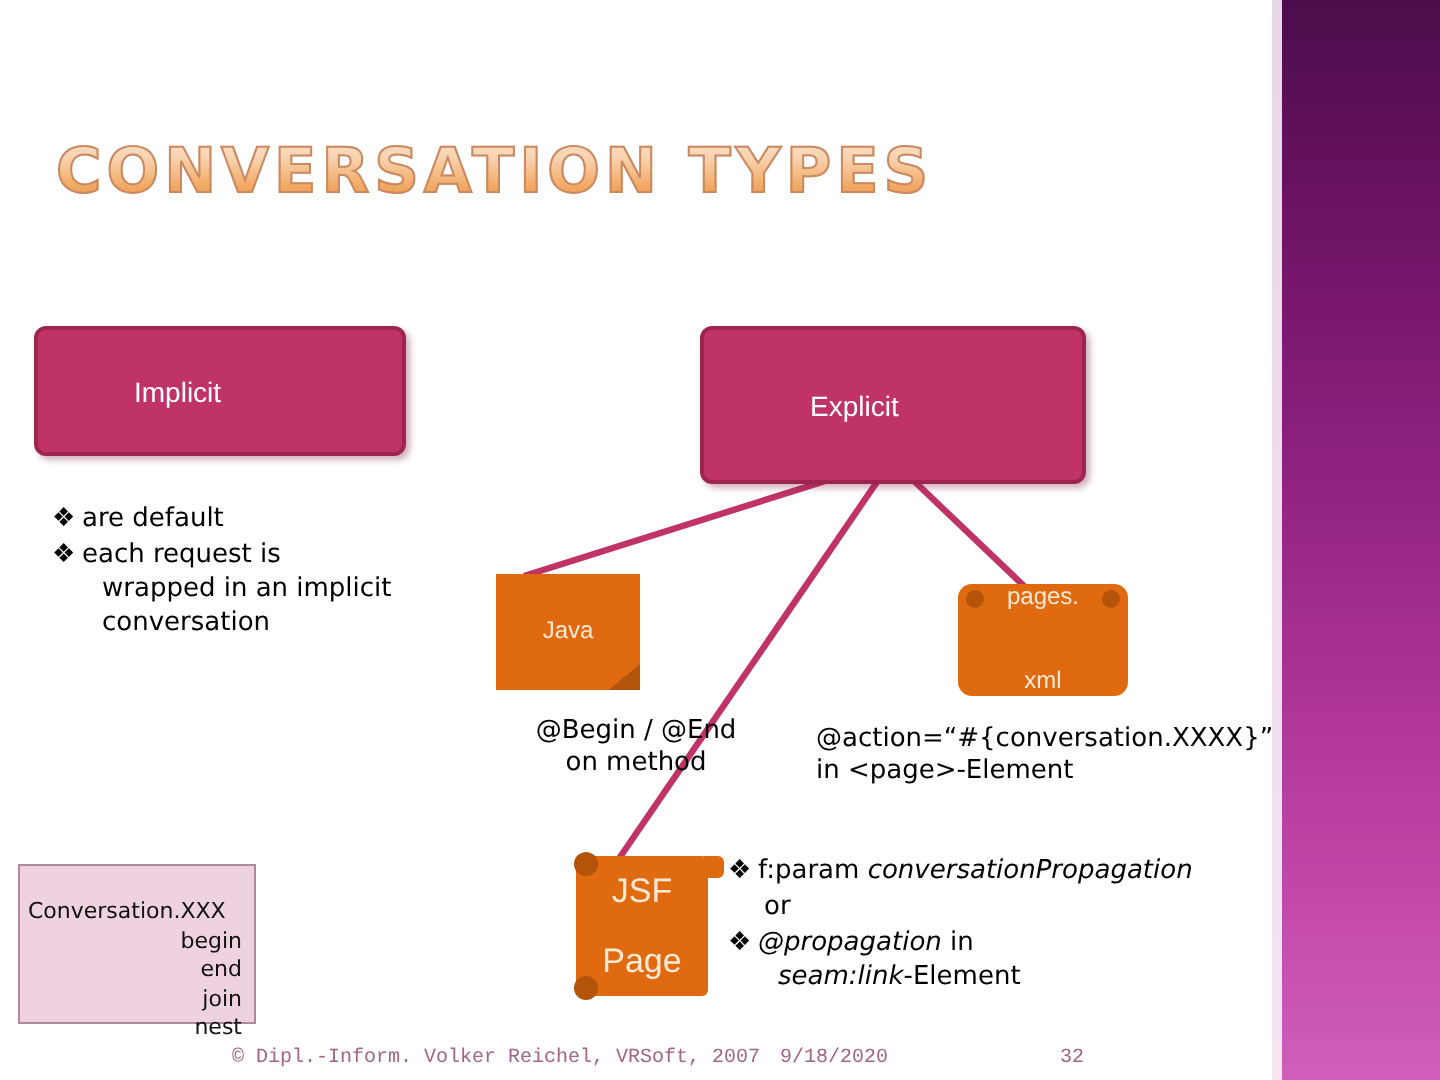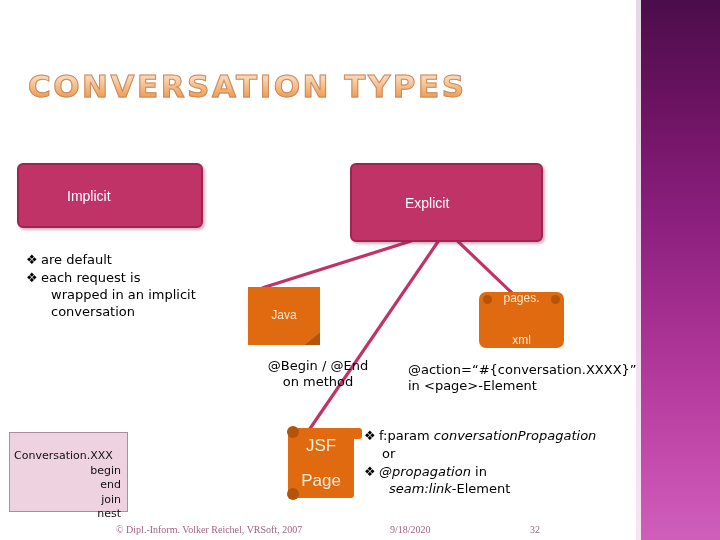--- a/index.html
+++ b/index.html
@@ -238,21 +238,21 @@
     font-family: "DejaVu Sans", sans-serif;
   }
   #box-conversation .api-head { text-align: left; white-space: nowrap; }
   #box-conversation .api-item { text-align: right; }
 
   
   .footer-text {
     position: absolute;
     color: #a06484;
     font-size: 10px;
-    font-family: Liberation Serif, serif;
+    font-family: Liberation Mono, monospace;
     white-space: nowrap;
   }
   #footer-copyright { left: 116px; top: 524px; }
   #footer-date { left: 342px; top: 524px; margin-left: 48px; }
   #footer-page { left: 530px; top: 524px; }
 </style>
 </head>
 <body>
 
 <div id="slide">

